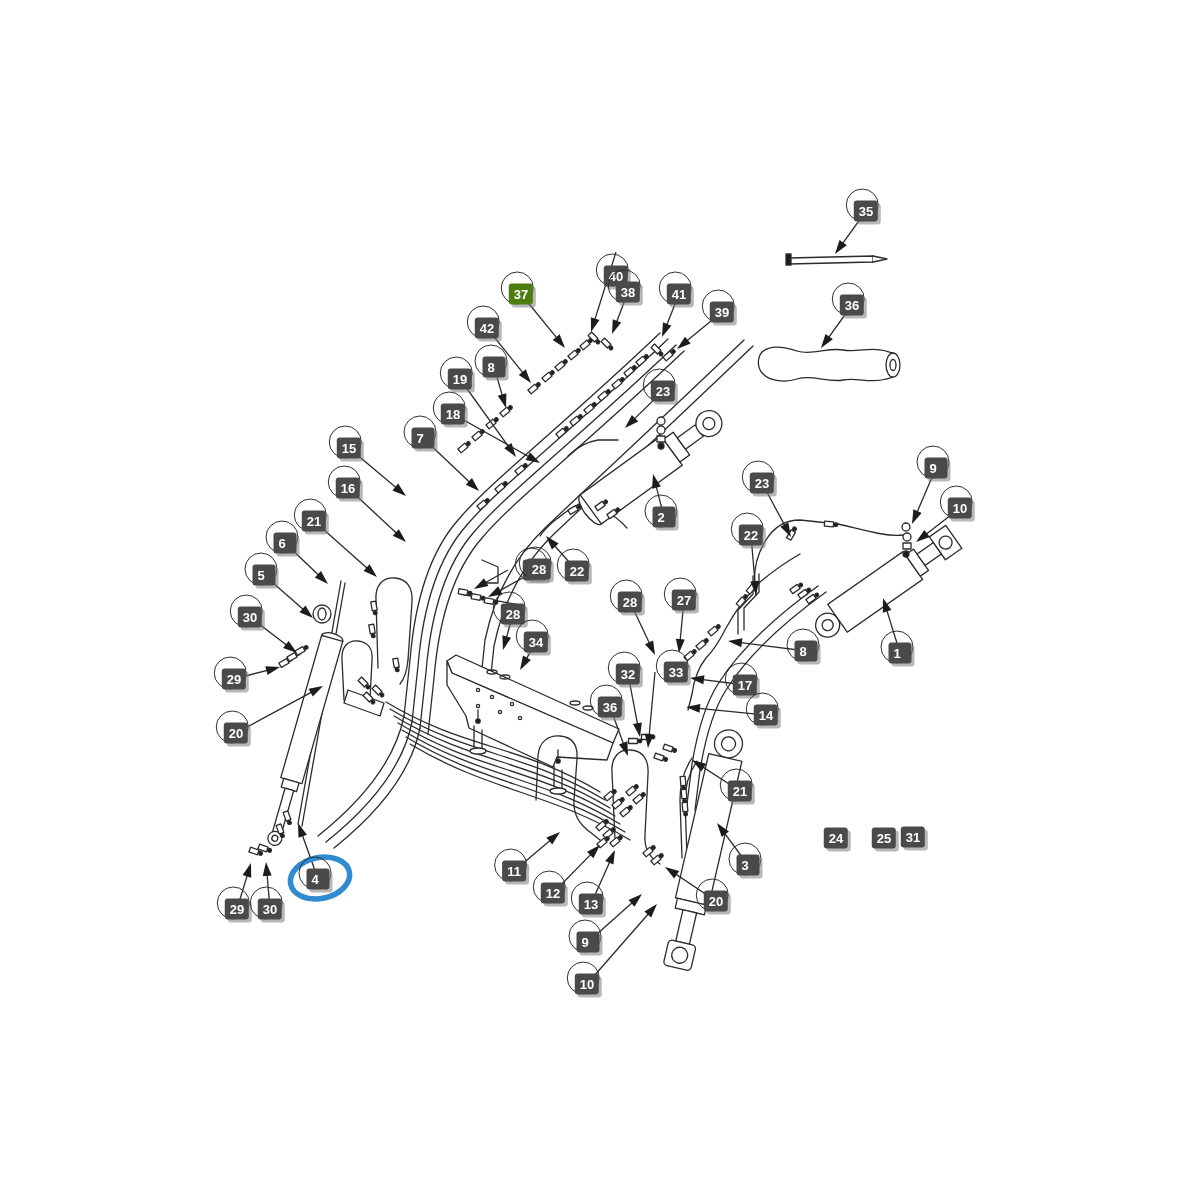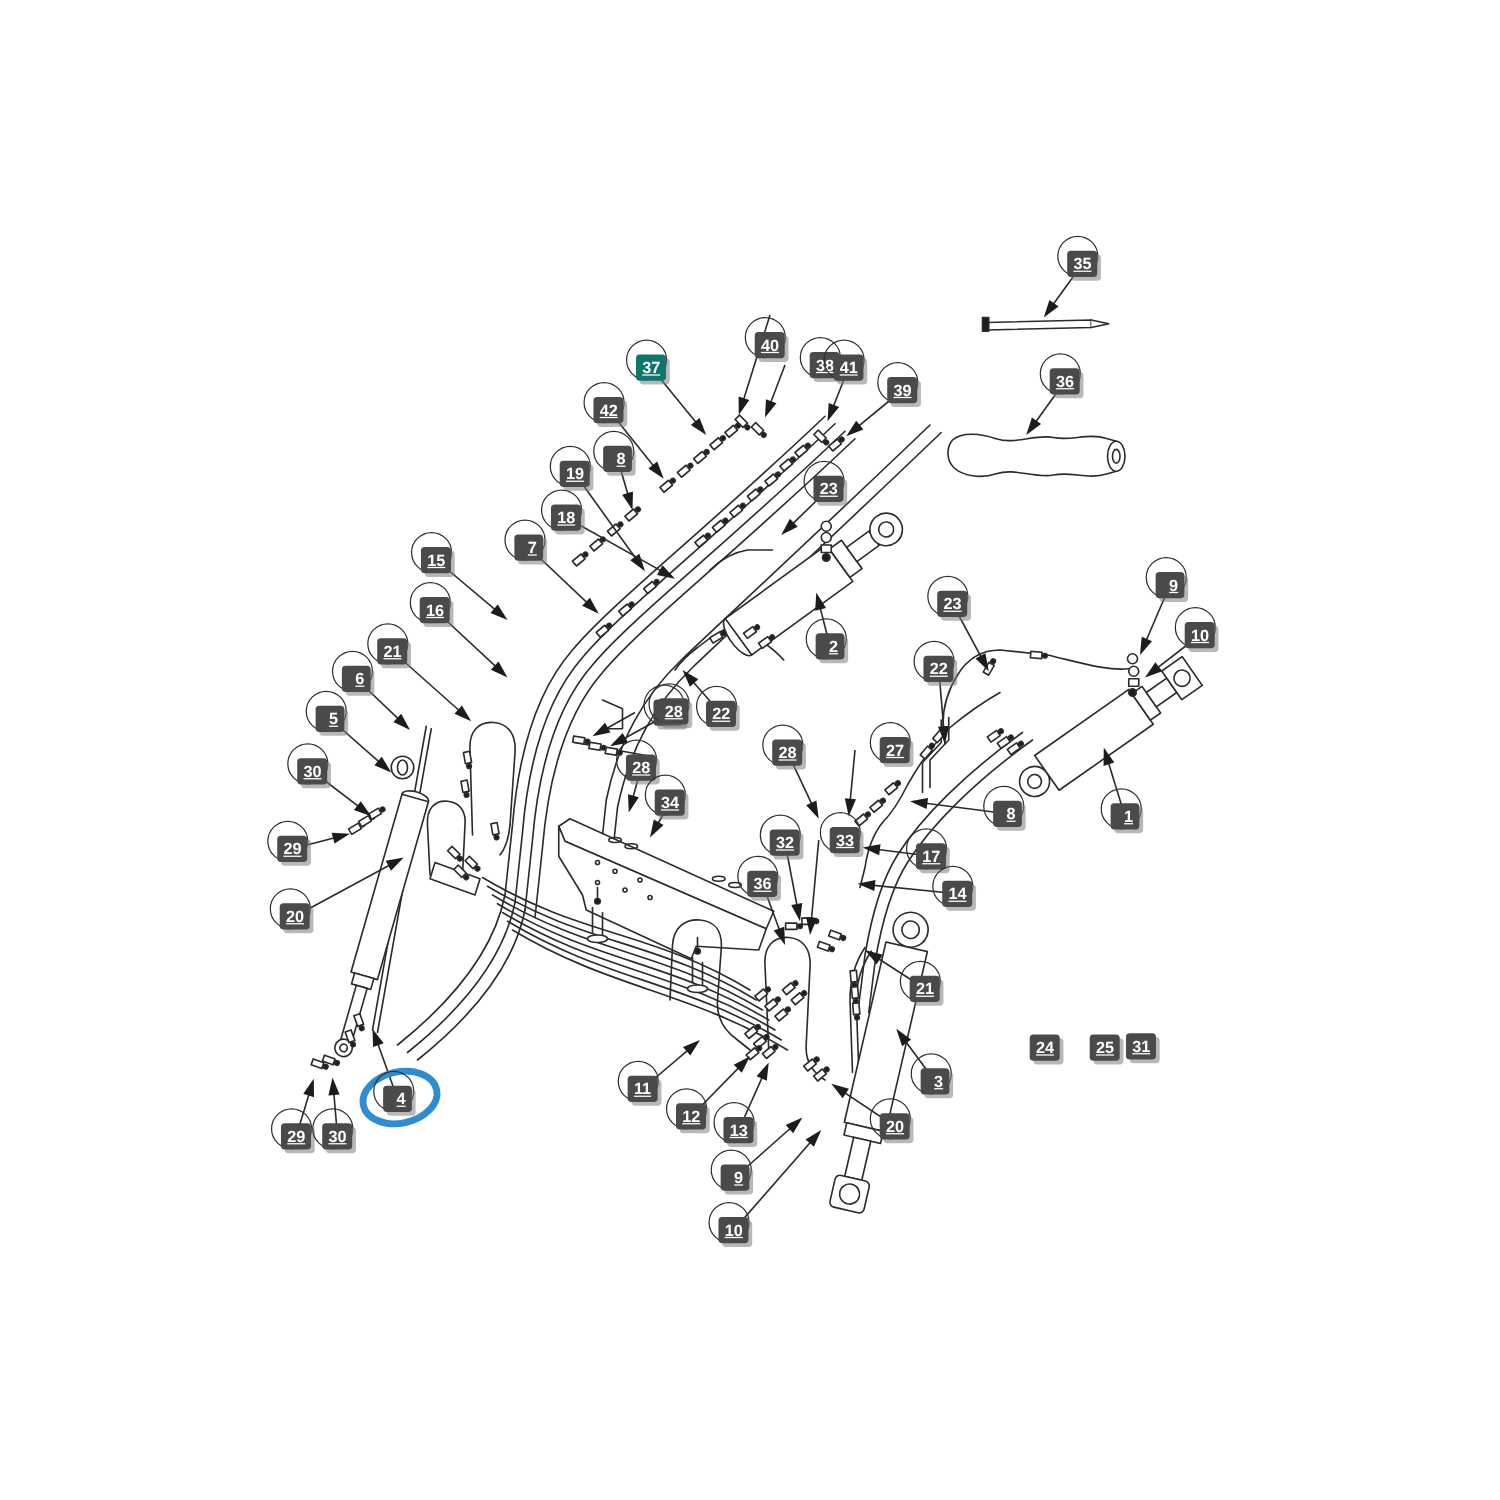--- a/index.html
+++ b/index.html
@@ -5,22 +5,22 @@
   html,body{margin:0;padding:0;background:#ffffff;}
   #stage{position:relative;width:1200px;height:1200px;background:#ffffff;overflow:hidden;
          font-family:"Liberation Sans",sans-serif;}
   #art,#leaders{position:absolute;left:0;top:0;}
   #art{z-index:1;} #leaders{z-index:2;}
   .balloon{position:absolute;z-index:5;transform:translate(-50%,-50%);}
   .ring{position:absolute;width:31px;height:31px;border:1.4px solid #2f2f2f;border-radius:50%;
         left:50%;top:50%;transform:translate(-20px,-23px);z-index:1;background:transparent;}
   .badge{position:relative;display:inline-block;background:#4a4a4a;color:#ffffff;
          font-weight:bold;font-size:13px;line-height:1;padding:4px 5px;min-width:13px;
-         text-align:right;border-radius:3px;box-shadow:3px 3px 0 rgba(125,125,125,.55);z-index:2;text-decoration:underline;}
-  .balloon.hl .badge{background:#0f766e;}
+         text-align:left;border-radius:3px;box-shadow:3px 3px 0 rgba(125,125,125,.55);z-index:2;}
+  .balloon.hl .badge{background:#4d7c0f;}
 </style>
 </head>
 <body>
 
 <div id="stage">
 
 <svg id="art" width="1200" height="1200" viewBox="0 0 1200 1200" fill="none" stroke="#2b2b2b" stroke-width="1.3" stroke-linejoin="round" stroke-linecap="round">
 
   <g>
     <polygon points="789,258 873,256 873,262 789,264" fill="#ffffff"></polygon>
@@ -569,21 +569,21 @@
       <line x1="237" y1="909" x2="250.1265151526519" y2="865.8700216412866" stroke="#2b2b2b" stroke-width="1.3"></line>
       <polygon points="251,863 251.22876984097212,877.7036615970261 242.61870491711238,875.0832070549819" fill="#1c1c1c"></polygon>
       <line x1="270" y1="909" x2="266.2543994912015" y2="864.9891940216179" stroke="#2b2b2b" stroke-width="1.3"></line>
       <polygon points="266,862 271.670988658034,875.5679728640813 262.7034065931802,876.331171337686" fill="#1c1c1c"></polygon>
     </svg>
 
 <div class="balloon" style="left: 866px; top: 211px;"><div class="ring"></div><span class="badge">35</span></div>
     <div class="balloon" style="left: 852px; top: 305px;"><div class="ring"></div><span class="badge">36</span></div>
     <div class="balloon" style="left: 616px; top: 252px; margin-top: 24px;"><div class="ring"></div><span class="badge">40</span></div>
     <div class="balloon hl" style="left: 521px; top: 294px;"><div class="ring"></div><span class="badge">37</span></div>
-    <div class="balloon" style="left: 628px; top: 292px; margin-left: 32px;"><div class="ring"></div><span class="badge">38</span></div>
+    <div class="balloon" style="left: 628px; top: 292px;"><div class="ring"></div><span class="badge">38</span></div>
     <div class="balloon" style="left: 679px; top: 294px;"><div class="ring"></div><span class="badge">41</span></div>
     <div class="balloon" style="left: 722px; top: 312px;"><div class="ring"></div><span class="badge">39</span></div>
     <div class="balloon" style="left: 487px; top: 328px;"><div class="ring"></div><span class="badge">42</span></div>
     <div class="balloon" style="left: 494px; top: 367px;"><div class="ring"></div><span class="badge">8</span></div>
     <div class="balloon" style="left: 460px; top: 379px;"><div class="ring"></div><span class="badge">19</span></div>
     <div class="balloon" style="left: 453px; top: 414px;"><div class="ring"></div><span class="badge">18</span></div>
     <div class="balloon" style="left: 423px; top: 438px;"><div class="ring"></div><span class="badge">7</span></div>
     <div class="balloon" style="left: 663px; top: 391px;"><div class="ring"></div><span class="badge">23</span></div>
     <div class="balloon" style="left: 349px; top: 448px;"><div class="ring"></div><span class="badge">15</span></div>
     <div class="balloon" style="left: 348px; top: 488px;"><div class="ring"></div><span class="badge">16</span></div>
@@ -595,21 +595,21 @@
     <div class="balloon" style="left: 236px; top: 733px;"><div class="ring"></div><span class="badge">20</span></div>
     <div class="balloon" style="left: 535px; top: 570px;"><div class="ring"></div><span class="badge">26</span></div>
     <div class="balloon" style="left: 539px; top: 569px;"><div class="ring"></div><span class="badge">28</span></div>
     <div class="balloon" style="left: 577px; top: 571px;"><div class="ring"></div><span class="badge">22</span></div>
     <div class="balloon" style="left: 664px; top: 517px;"><div class="ring"></div><span class="badge">2</span></div>
     <div class="balloon" style="left: 762px; top: 483px;"><div class="ring"></div><span class="badge">23</span></div>
     <div class="balloon" style="left: 751px; top: 535px;"><div class="ring"></div><span class="badge">22</span></div>
     <div class="balloon" style="left: 936px; top: 468px;"><div class="ring"></div><span class="badge">9</span></div>
     <div class="balloon" style="left: 960px; top: 508px;"><div class="ring"></div><span class="badge">10</span></div>
     <div class="balloon" style="left: 630px; top: 602px;"><div class="ring"></div><span class="badge">28</span></div>
-    <div class="balloon" style="left: 716px; top: 600px;"><div class="ring"></div><span class="badge">27</span></div>
+    <div class="balloon" style="left: 684px; top: 600px;"><div class="ring"></div><span class="badge">27</span></div>
     <div class="balloon" style="left: 806px; top: 651px;"><div class="ring"></div><span class="badge">8</span></div>
     <div class="balloon" style="left: 900px; top: 653px;"><div class="ring"></div><span class="badge">1</span></div>
     <div class="balloon" style="left: 513px; top: 614px;"><div class="ring"></div><span class="badge">28</span></div>
     <div class="balloon" style="left: 536px; top: 642px;"><div class="ring"></div><span class="badge">34</span></div>
     <div class="balloon" style="left: 628px; top: 674px;"><div class="ring"></div><span class="badge">32</span></div>
     <div class="balloon" style="left: 636px; top: 672px; margin-left: 40px;"><div class="ring"></div><span class="badge">33</span></div>
     <div class="balloon" style="left: 610px; top: 707px;"><div class="ring"></div><span class="badge">36</span></div>
     <div class="balloon" style="left: 745px; top: 685px;"><div class="ring"></div><span class="badge">17</span></div>
     <div class="balloon" style="left: 766px; top: 715px;"><div class="ring"></div><span class="badge">14</span></div>
     <div class="balloon" style="left: 740px; top: 791px;"><div class="ring"></div><span class="badge">21</span></div>

